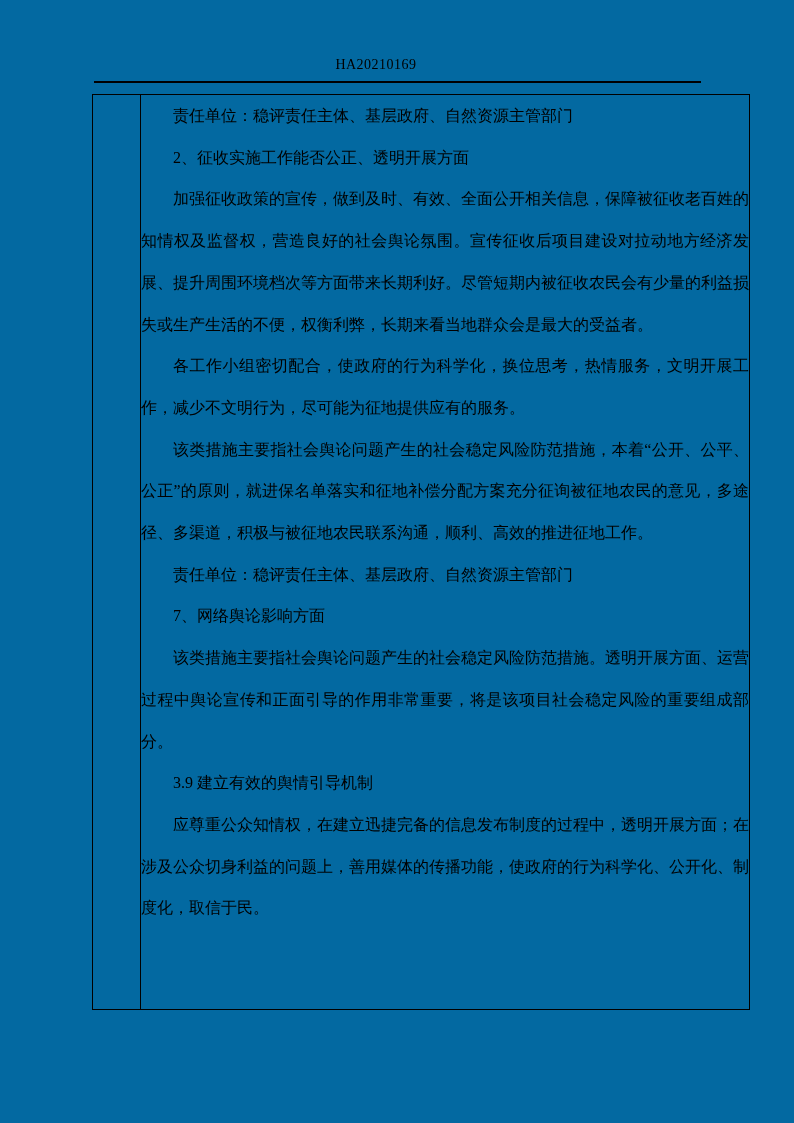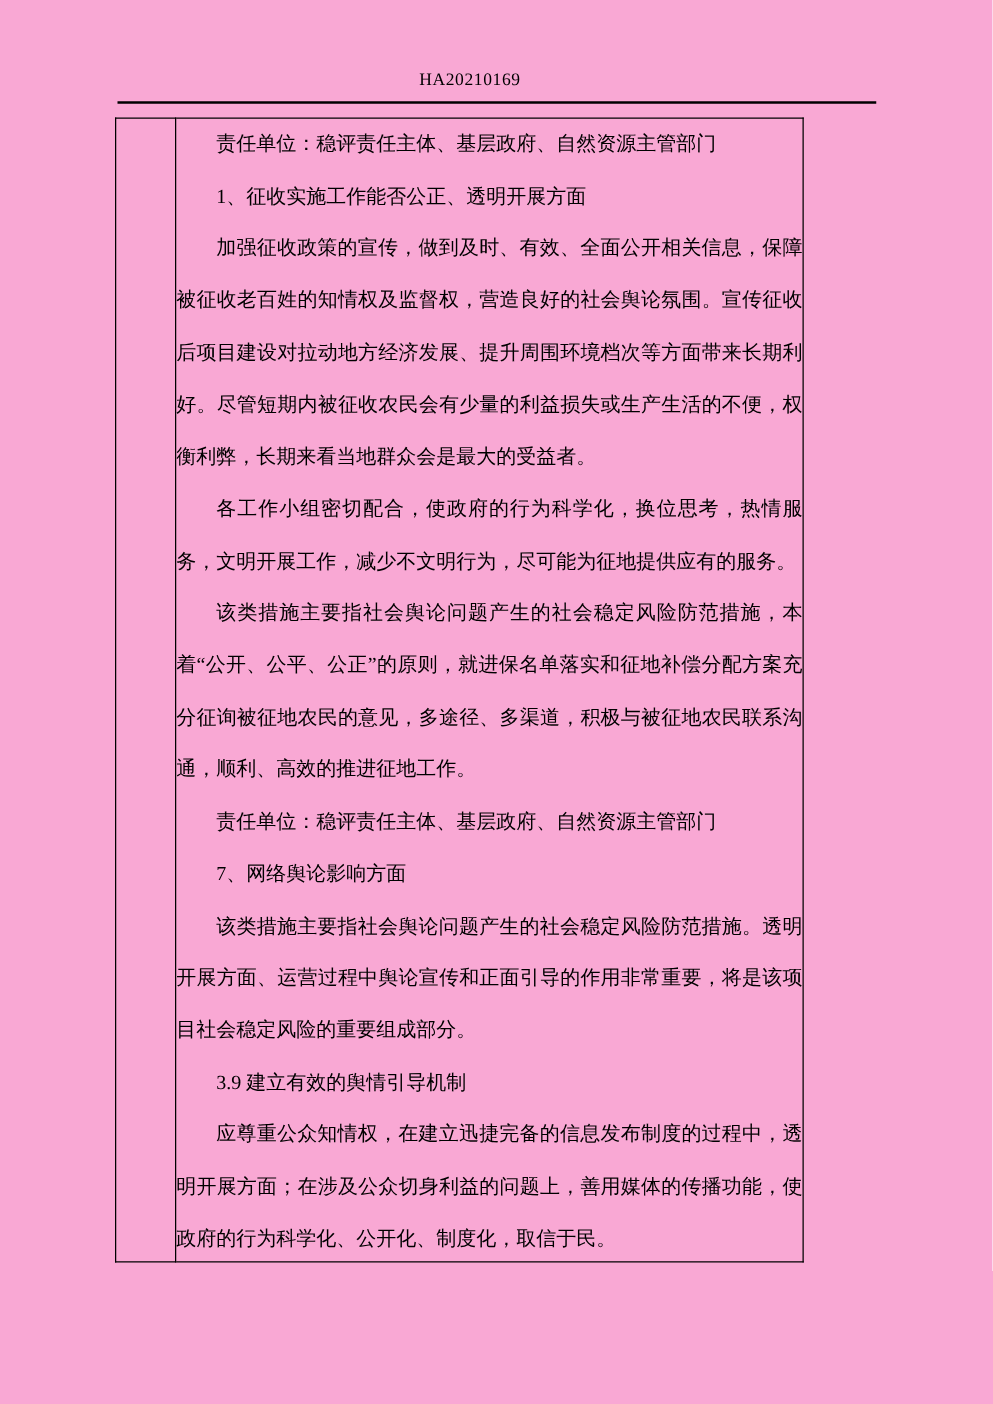--- a/index.html
+++ b/index.html
@@ -4,21 +4,21 @@
 <style>
   html, body {
     margin: 0;
     padding: 0;
     background: #ffffff;
   }
   .page {
     position: relative;
     width: 794px;
     height: 1123px;
-    background: #f9a8d4;
+    background: #0369a1;
     overflow: hidden;
     font-family: "Liberation Serif", "DejaVu Serif", serif;
     color: #000000;
   }
   .doc-number {
     position: absolute;
     top: 56px;
     left: 306px;
     width: 140px;
     text-align: center;
@@ -32,21 +32,21 @@
     top: 81px;
     left: 94px;
     width: 607px;
     height: 0;
     border-top: 2px solid #000000;
   }
   .content-table {
     position: absolute;
     top: 94px;
     left: 92px;
-    width: 551px;
+    width: 658px;
     height: 916px;
     border-collapse: collapse;
     table-layout: fixed;
   }
   .content-table td {
     border: 1px solid #000000;
     vertical-align: top;
     padding: 0;
   }
   .stub-cell {
@@ -86,21 +86,21 @@
 
   <div class="header-rule"></div>
 
   <table class="content-table">
     <tbody>
       <tr>
         <td class="stub-cell"></td>
         <td class="body-cell">
           <div class="cell-inner">
             <p>责任单位：稳评责任主体、基层政府、自然资源主管部门</p>
-            <p>1、征收实施工作能否公正、透明开展方面</p>
+            <p>2、征收实施工作能否公正、透明开展方面</p>
             <p>加强征收政策的宣传，做到及时、有效、全面公开相关信息，保障被征收老百姓的知情权及监督权，营造良好的社会舆论氛围。宣传征收后项目建设对拉动地方经济发展、提升周围环境档次等方面带来长期利好。尽管短期内被征收农民会有少量的利益损失或生产生活的不便，权衡利弊，长期来看当地群众会是最大的受益者。</p>
             <p>各工作小组密切配合，使政府的行为科学化，换位思考，热情服务，文明开展工作，减少不文明行为，尽可能为征地提供应有的服务。</p>
             <p>该类措施主要指社会舆论问题产生的社会稳定风险防范措施，本着“公开、公平、公正”的原则，就进保名单落实和征地补偿分配方案充分征询被征地农民的意见，多途径、多渠道，积极与被征地农民联系沟通，顺利、高效的推进征地工作。</p>
             <p>责任单位：稳评责任主体、基层政府、自然资源主管部门</p>
             <p>7、网络舆论影响方面</p>
             <p>该类措施主要指社会舆论问题产生的社会稳定风险防范措施。透明开展方面、运营过程中舆论宣传和正面引导的作用非常重要，将是该项目社会稳定风险的重要组成部分。</p>
             <p>3.9 建立有效的舆情引导机制</p>
             <p>应尊重公众知情权，在建立迅捷完备的信息发布制度的过程中，透明开展方面；在涉及公众切身利益的问题上，善用媒体的传播功能，使政府的行为科学化、公开化、制度化，取信于民。</p>
 
           </div>

